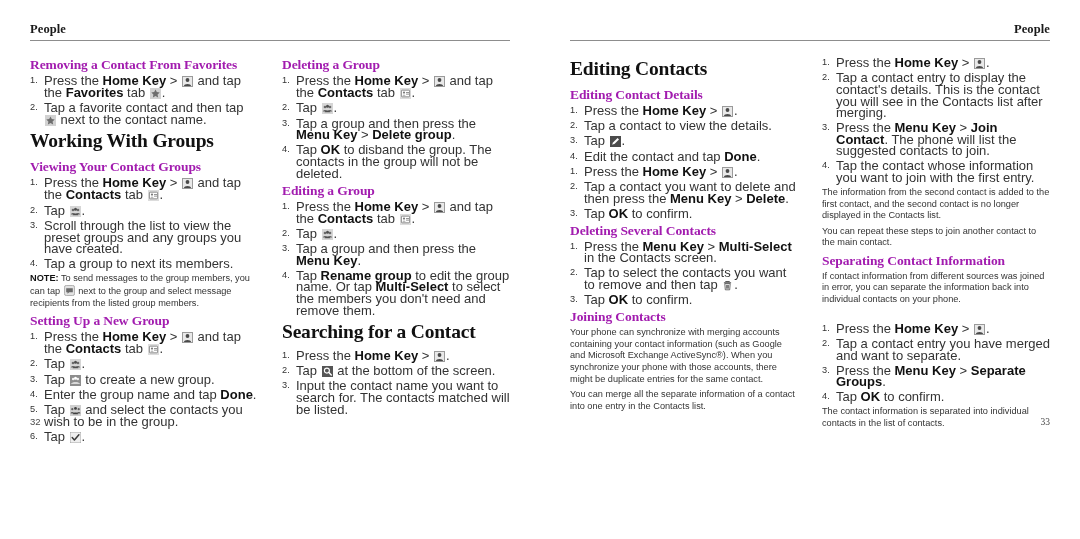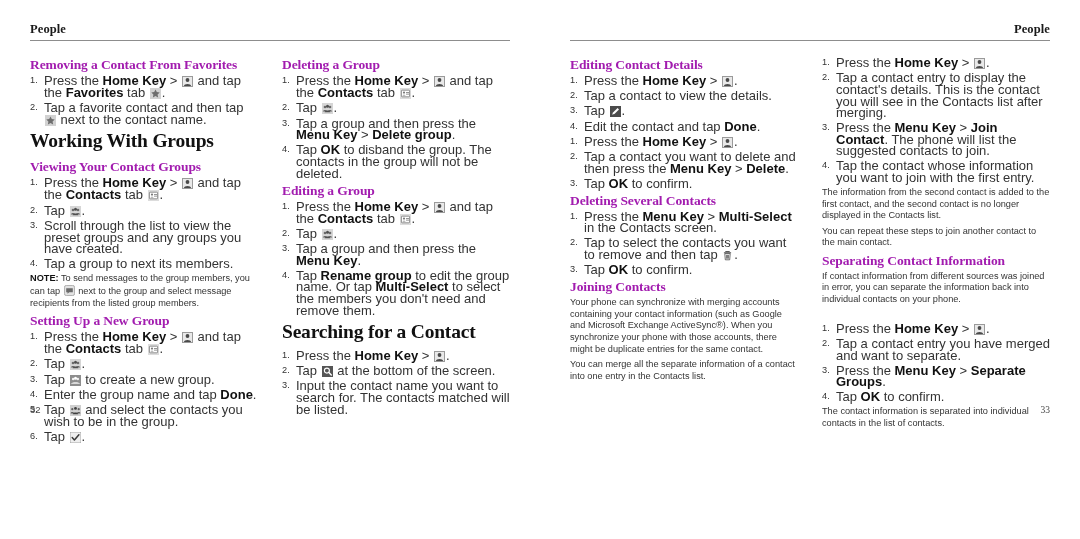--- a/index.html
+++ b/index.html
@@ -129,21 +129,21 @@
     height: 11px;
     margin: 0 1px;
     position: relative;
     border-radius: 1px;
   }
   .ico svg { display: block; width: 11px; height: 11px; }
 
   
   .pageno {
     position: absolute;
-    bottom: 20px;
+    bottom: 8px;
     font-size: 9.5px;
     color: #4a4a4a;
     font-family: "Liberation Sans", sans-serif;
   }
   .pageno.left { left: 30px; }
   .pageno.right { right: 30px; font-family: Liberation Serif, serif; }
 </style>
 </head>
 <body>
 
@@ -349,20 +349,21 @@
 
     <div class="runhead-wrap">
       <div class="runhead right">People</div>
       <div class="rule"></div>
     </div>
 
     <div class="cols">
 
       <div class="col">
 
+        <h1 class="chap">Editing Contacts</h1>
 
         <h2 class="sec">Editing Contact Details</h2>
 
         <ol class="steps">
           <li>Press the <b>Home Key</b> &gt; <span class="ico"><svg viewBox="0 0 11 11">
                   <rect x="0" y="0" width="11" height="11" fill="#9a9a9a"></rect>
                   <rect x="1" y="1" width="9" height="9" fill="#e9e9e9"></rect>
                   <circle cx="5.5" cy="4" r="1.9" fill="#4a4a4a"></circle>
                   <path d="M1.9 10 C1.9 7.3 9.1 7.3 9.1 10 Z" fill="#4a4a4a"></path>
                 </svg></span>.</li>

